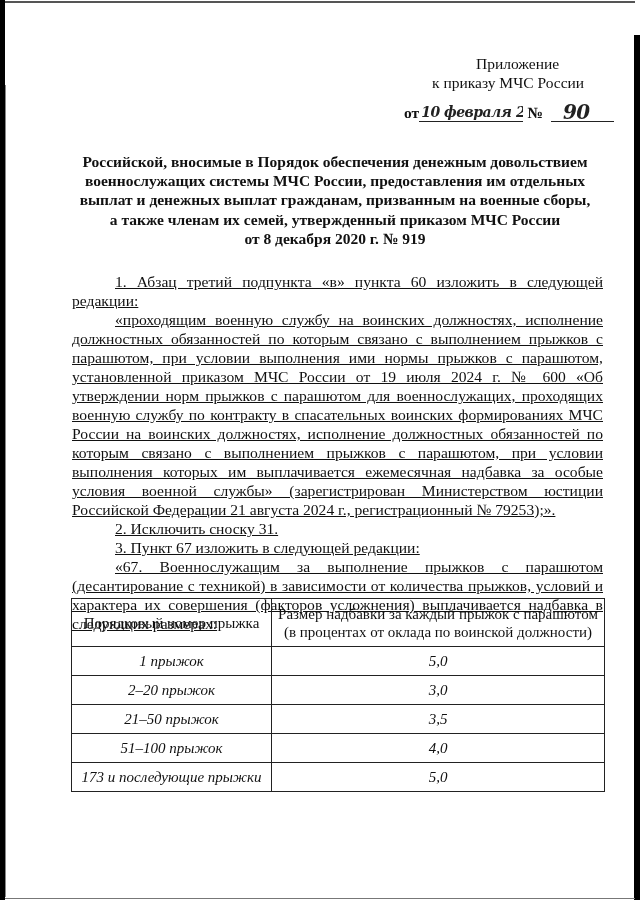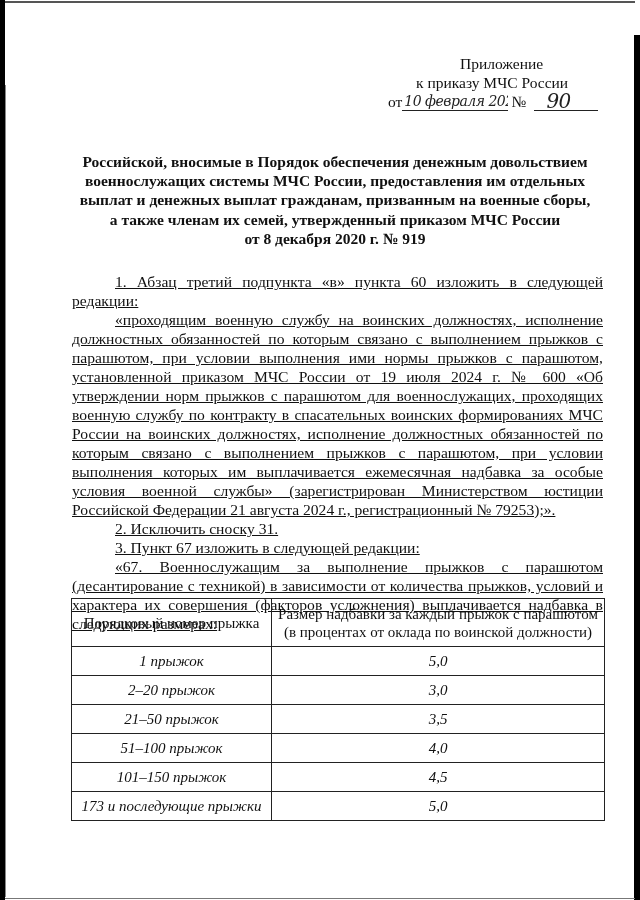--- a/index.html
+++ b/index.html
@@ -7,25 +7,25 @@
     width: 640px; height: 900px; background: #ffffff; position: relative; overflow: hidden;
     font-family: "Liberation Serif", "DejaVu Serif", serif; color: #111;
   }
   .edge-left { position: absolute; left: 0; top: 0; width: 5px; height: 900px; background: #000; }
   .edge-right { position: absolute; right: 0; top: 35px; width: 6px; height: 865px; background: #000; }
   .edge-top { position: absolute; left: 5px; top: 1px; width: 630px; height: 2px; background: #555; }
   .edge-bottom { position: absolute; left: 5px; bottom: 1px; width: 630px; height: 1px; background: #777; }
   .edge-inner-left { position: absolute; left: 5px; top: 85px; width: 1px; height: 812px; background: #888; }
 
   .appendix {
-    position: absolute; left: 388px; top: 54px; width: 210px; font-size: 15.5px; line-height: 19px;
+    position: absolute; left: 404px; top: 54px; width: 210px; font-size: 15.5px; line-height: 19px;
   }
   .appendix .l1 { padding-left: 72px; }
   .appendix .l2 { padding-left: 28px; }
-  .appendix .l3 { display: flex; align-items: flex-end; margin-top: 0px; }
+  .appendix .l3 { display: flex; align-items: flex-end; margin-top: 11px; font-weight: bold; }
   .hand {
     font-family: "DejaVu Serif", serif; font-style: italic; font-size: 14px; color: #222;
     border-bottom: 1px solid #222; line-height: 17px; letter-spacing: -0.5px;
   }
   .hand.date { width: 108px; padding-left: 2px; white-space: nowrap; overflow: hidden; }
   .hand.num { width: 54px; margin-left: 8px; padding-left: 12px; font-size: 20px; }
   .no-sign { margin-left: 4px; }
 
   .title {
     position: absolute; left: 70px; top: 152px; width: 530px; text-align: center;
@@ -100,21 +100,17 @@
   </tr>
   <tr>
     <td class="c1">21–50 прыжок</td>
     <td>3,5</td>
   </tr>
   <tr>
     <td class="c1">51–100 прыжок</td>
     <td>4,0</td>
   </tr>
   <tr>
-    <td class="c1">101–150 прыжок</td>
-    <td>4,5</td>
-  </tr>
-  <tr>
     <td class="c1">173 и последующие прыжки</td>
     <td>5,0</td>
   </tr>
 </tbody>
   </table>
 
 </body></html>

